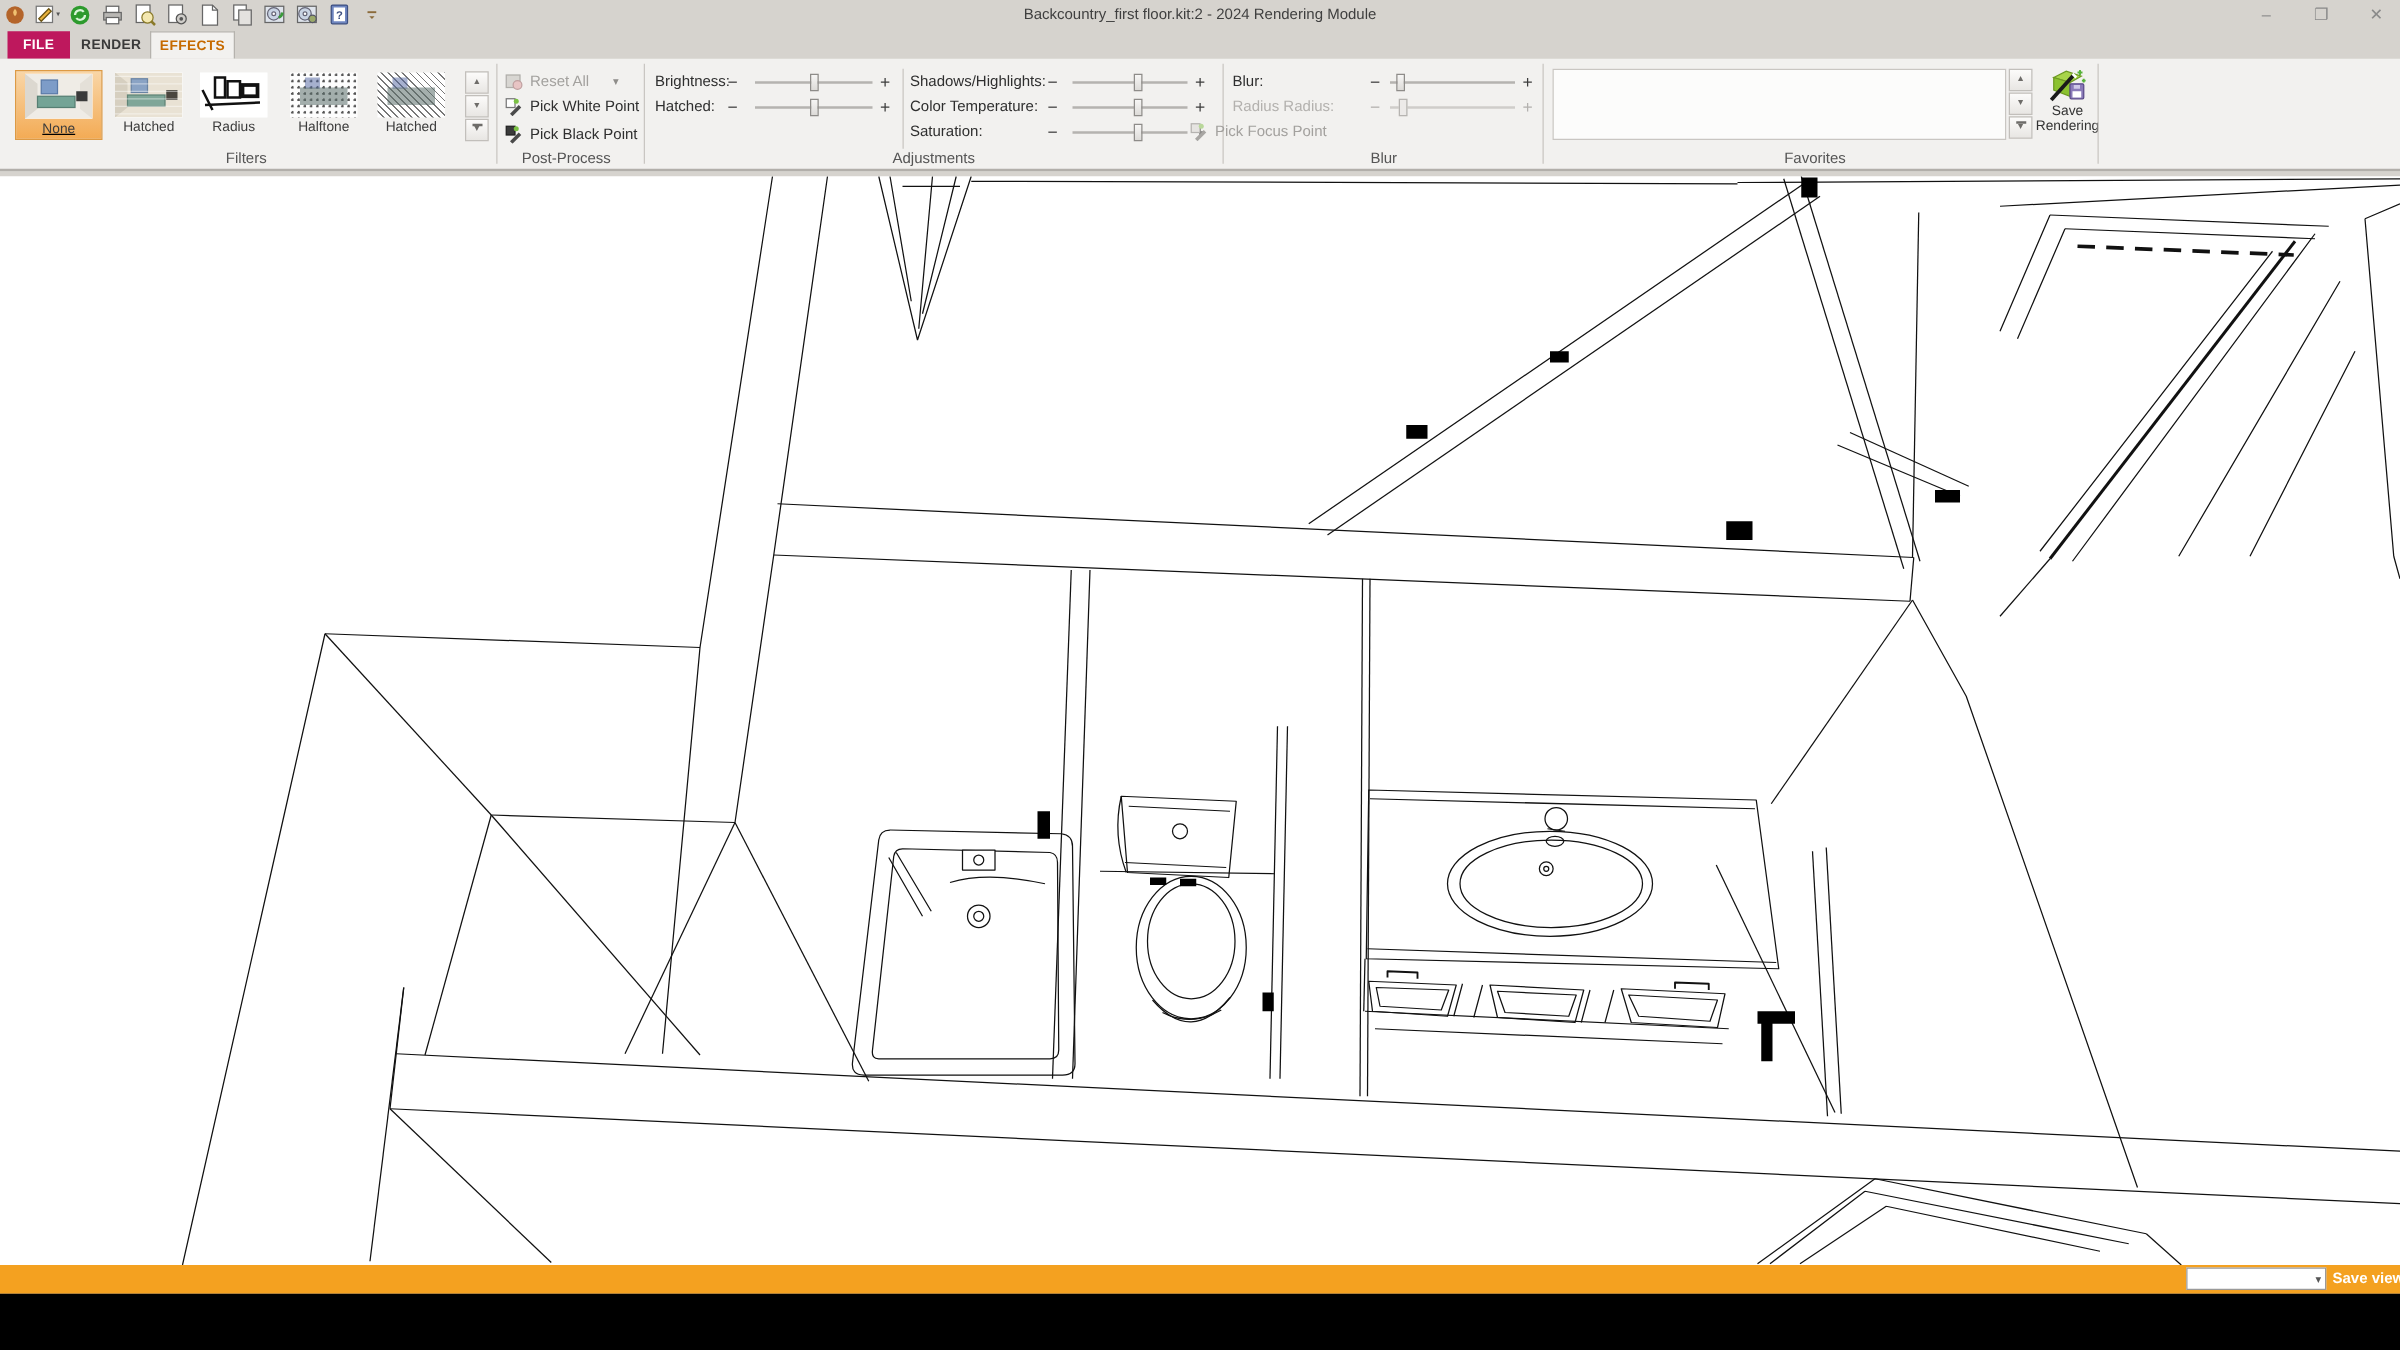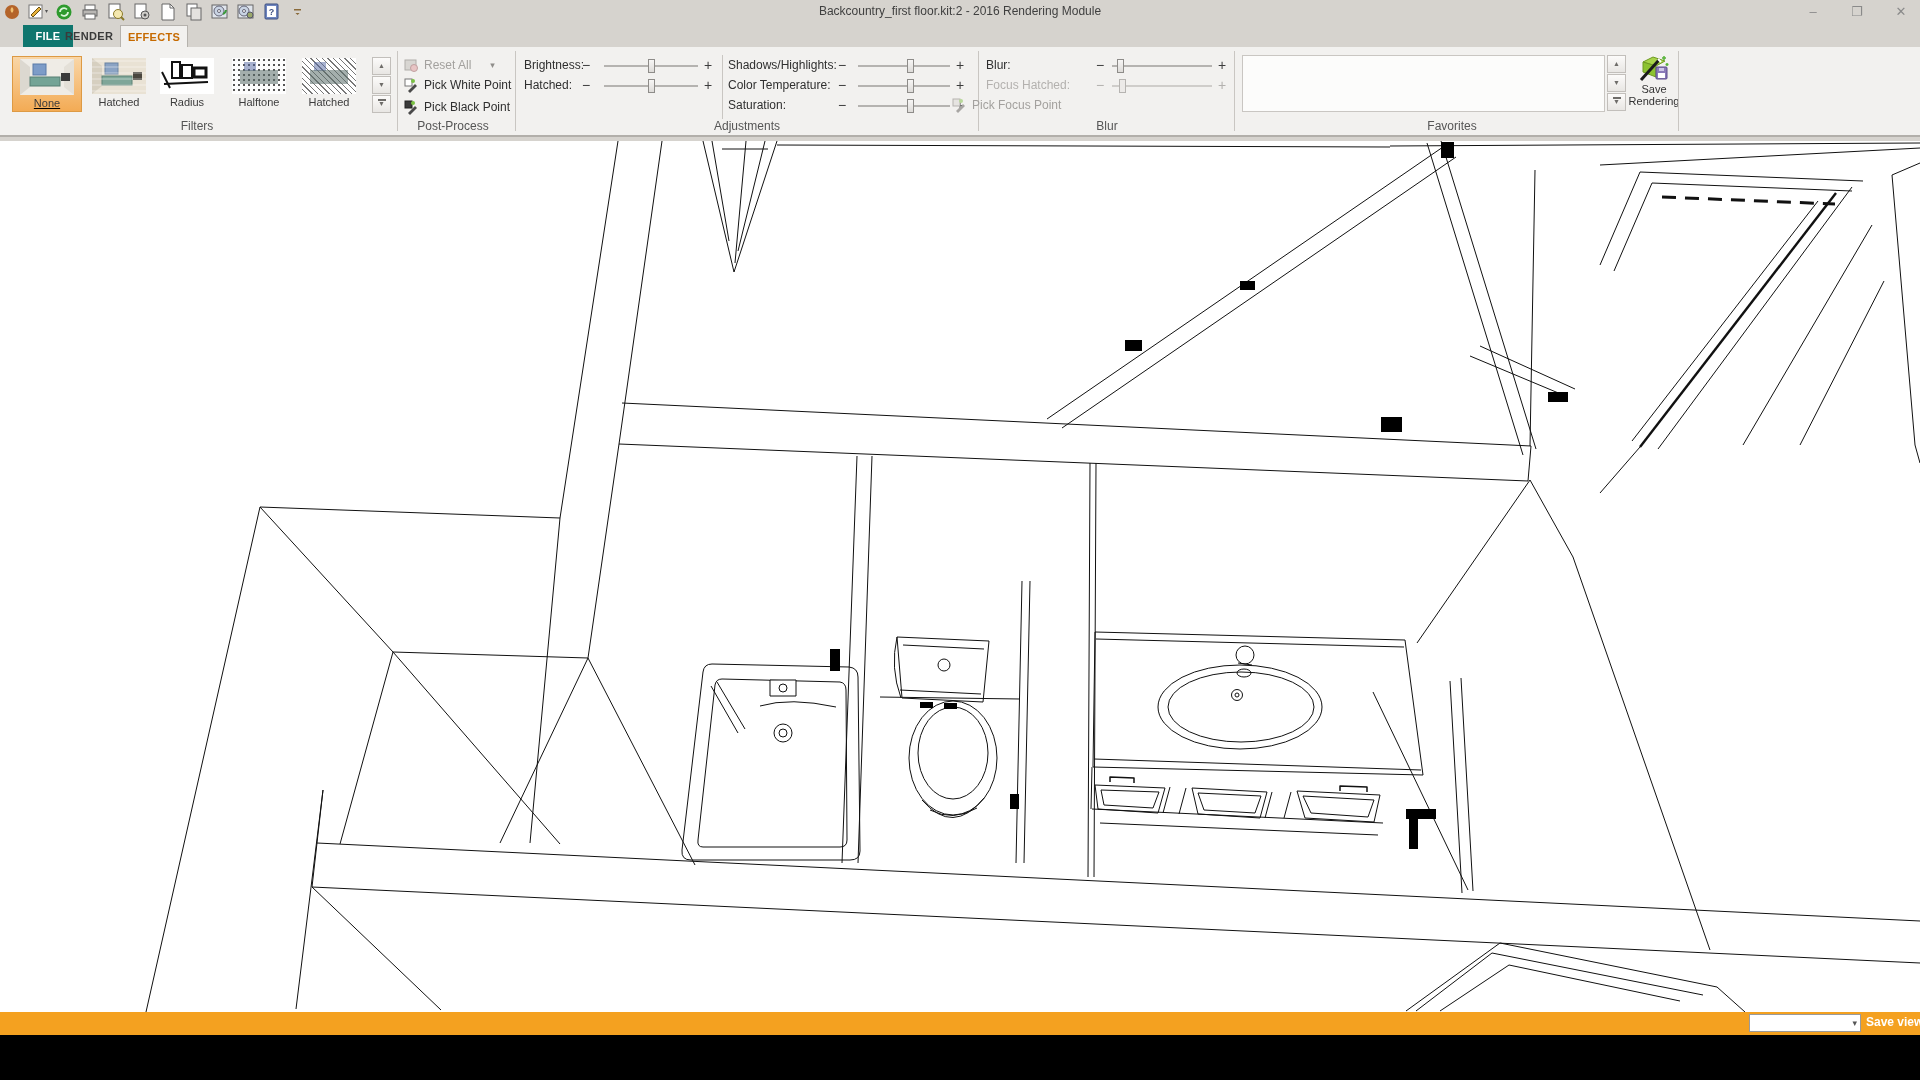--- a/index.html
+++ b/index.html
@@ -13,21 +13,21 @@
   .qicon { width:20px; height:20px; display:flex; align-items:center; justify-content:center; }
   .qicon svg { display:block; }
   .title-text { position:absolute; left:0; right:0; top:4px; text-align:center; font-size:12px; color:#3f3f3f; }
   .wctrl { position:absolute; right:8px; top:3px; display:flex; gap:22px; }
   .wbtn { width:22px; height:18px; color:#8a8a8a; font-size:13px; text-align:center; line-height:18px; cursor:default; }
 
   
   .tabrow { position:absolute; left:0; top:24px; width:1920px; height:23px; background:#d6d3ce; }
   .tab { position:absolute; top:1px; height:22px; line-height:22px; text-align:center;
          font-size:11px; font-weight:bold; letter-spacing:.3px; }
-  .tab-file { left:6px; width:50px; background:#0f766e; color:#fff;margin-left:17px; }
+  .tab-file { left:6px; width:50px; background:#be185d; color:#fff; }
   .tab-render { left:60px; width:58px; color:#3a3a3a; }
   .tab-effects { left:120px; width:68px; background:#f2f1ef; color:#c66a00;
                  border:1px solid #b5b2ad; border-bottom:none; }
 
   
   .ribbon { position:absolute; left:0; top:47px; width:1920px; height:90px; background:#f2f1ef;
             border-bottom:2px solid #b2afaa; }
   .gsep { position:absolute; top:4px; height:80px; width:1px; background:#c9c6c2; }
   .glabel { position:absolute; top:72px; height:14px; font-size:12px; color:#555; text-align:center; }
 
@@ -165,21 +165,21 @@
             <text x="8.5" y="12" font-size="9" font-weight="bold" fill="#3d4f80" text-anchor="middle">?</text>
           </svg>
       </span>
       <span class="qicon">
         <svg width="10" height="12">
             <rect x="1" y="3" width="7" height="1.5" fill="#8a6a3a"></rect>
             <path d="M1.5 7 l3 3 l3 -3 z" fill="#8a6a3a" transform="scale(0.7) translate(2,3)"></path>
           </svg>
       </span>
     </div>
-    <div class="title-text">Backcountry_first floor.kit:2 - 2016 Rendering Module</div>
+    <div class="title-text">Backcountry_first floor.kit:2 - 2024 Rendering Module</div>
     <div class="wctrl">
       <div class="wbtn">–</div>
       <div class="wbtn">❐</div>
       <div class="wbtn">✕</div>
     </div>
   </div>
 
   <div class="tabrow">
     <div class="tab tab-file">FILE</div>
     <div class="tab tab-render">RENDER</div>
@@ -329,21 +329,21 @@
 
     <div class="srow" style="left:986px; top:10px; width:248px">
       <span class="slab">Blur:</span>
       <span class="minus" style="left:108px">−</span>
       <div class="track" style="left:126px; width:100px">
         <div class="thumb" style="left: 8%;"></div>
       </div>
       <span class="plus" style="left:230px">+</span>
     </div>
     <div class="srow dis" style="left:986px; top:30px; width:248px">
-      <span class="slab">Focus Hatched:</span>
+      <span class="slab">Radius Radius:</span>
       <span class="minus" style="left:108px">−</span>
       <div class="track" style="left:126px; width:100px">
         <div class="thumb" style="left: 10%;"></div>
       </div>
       <span class="plus" style="left:230px">+</span>
     </div>
     <div class="cmdrow dis" style="left:952px; top:50px">
       <span class="cicon">
         <svg width="15" height="15">
             <rect x="1" y="1" width="7" height="7" fill="#e6e4e1" stroke="#b5b3b0"></rect>

